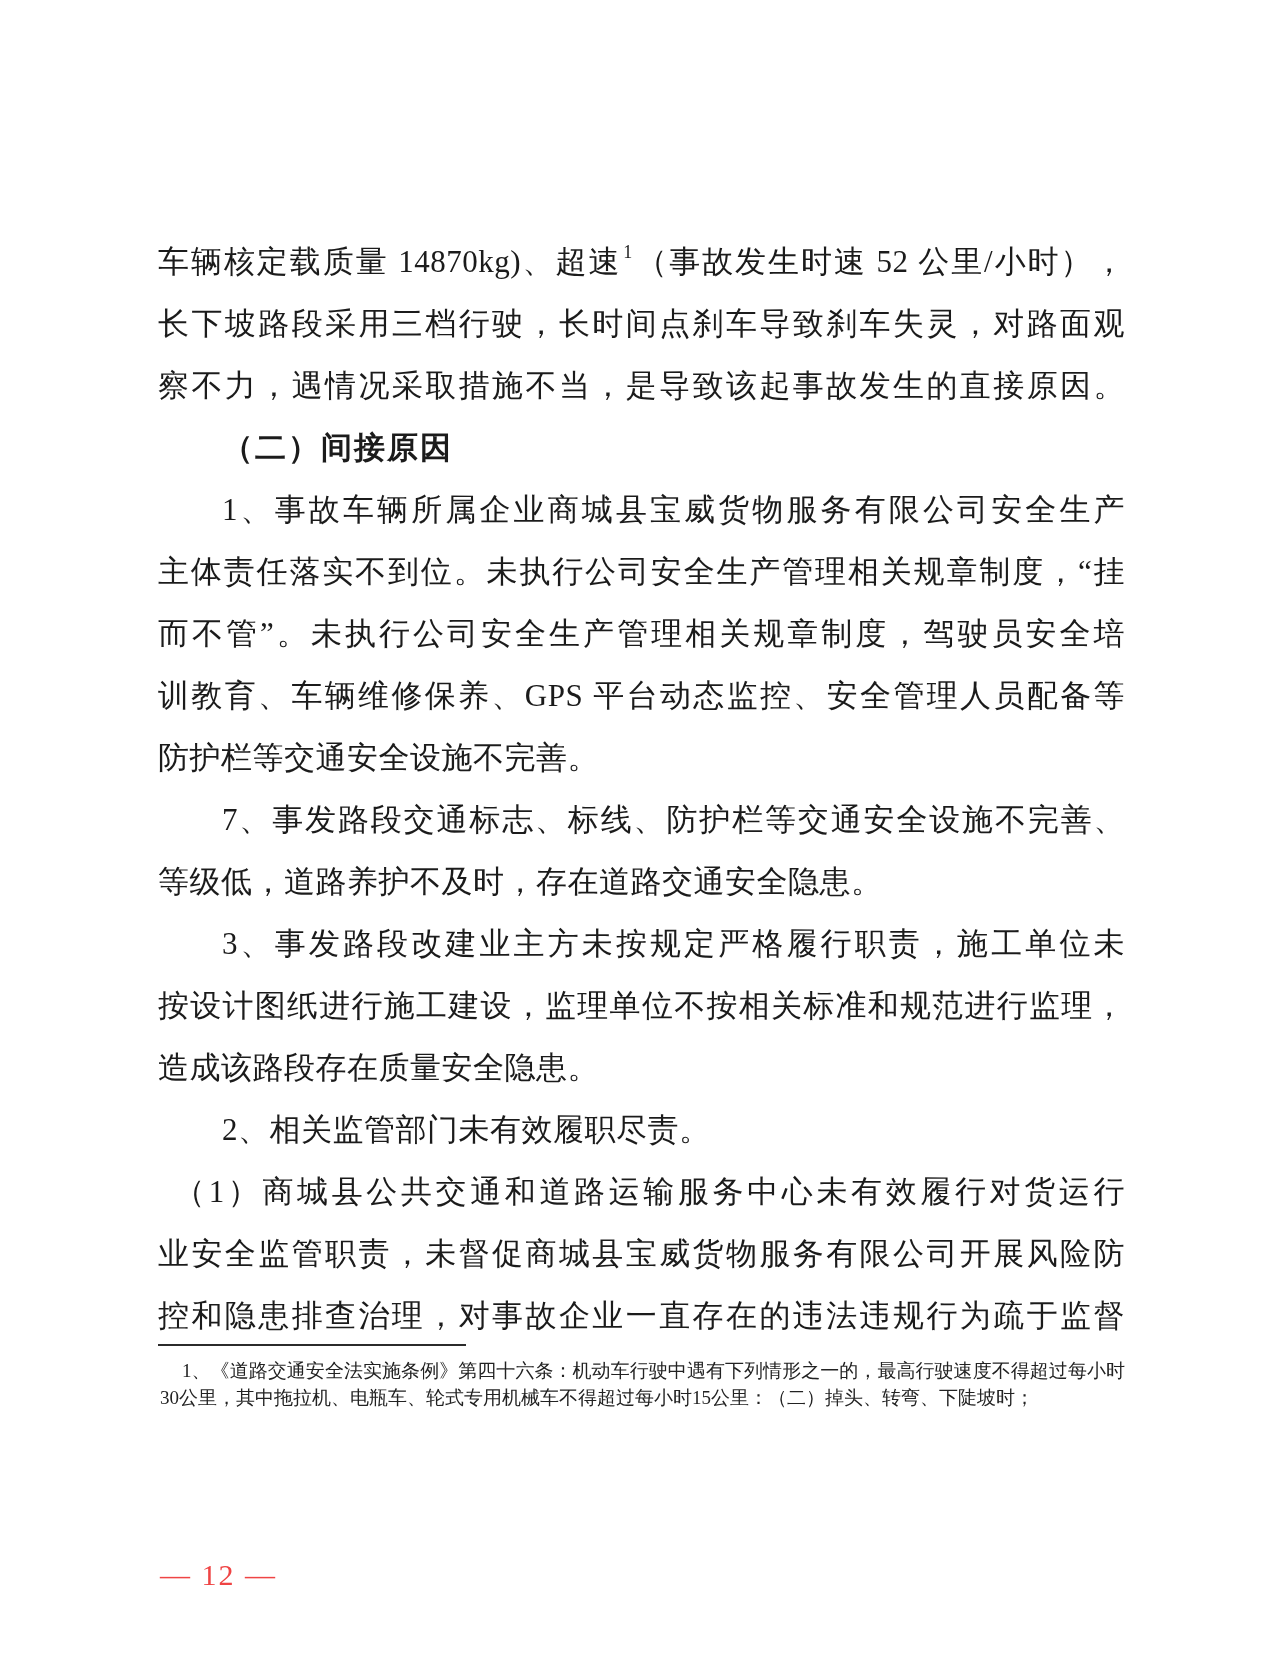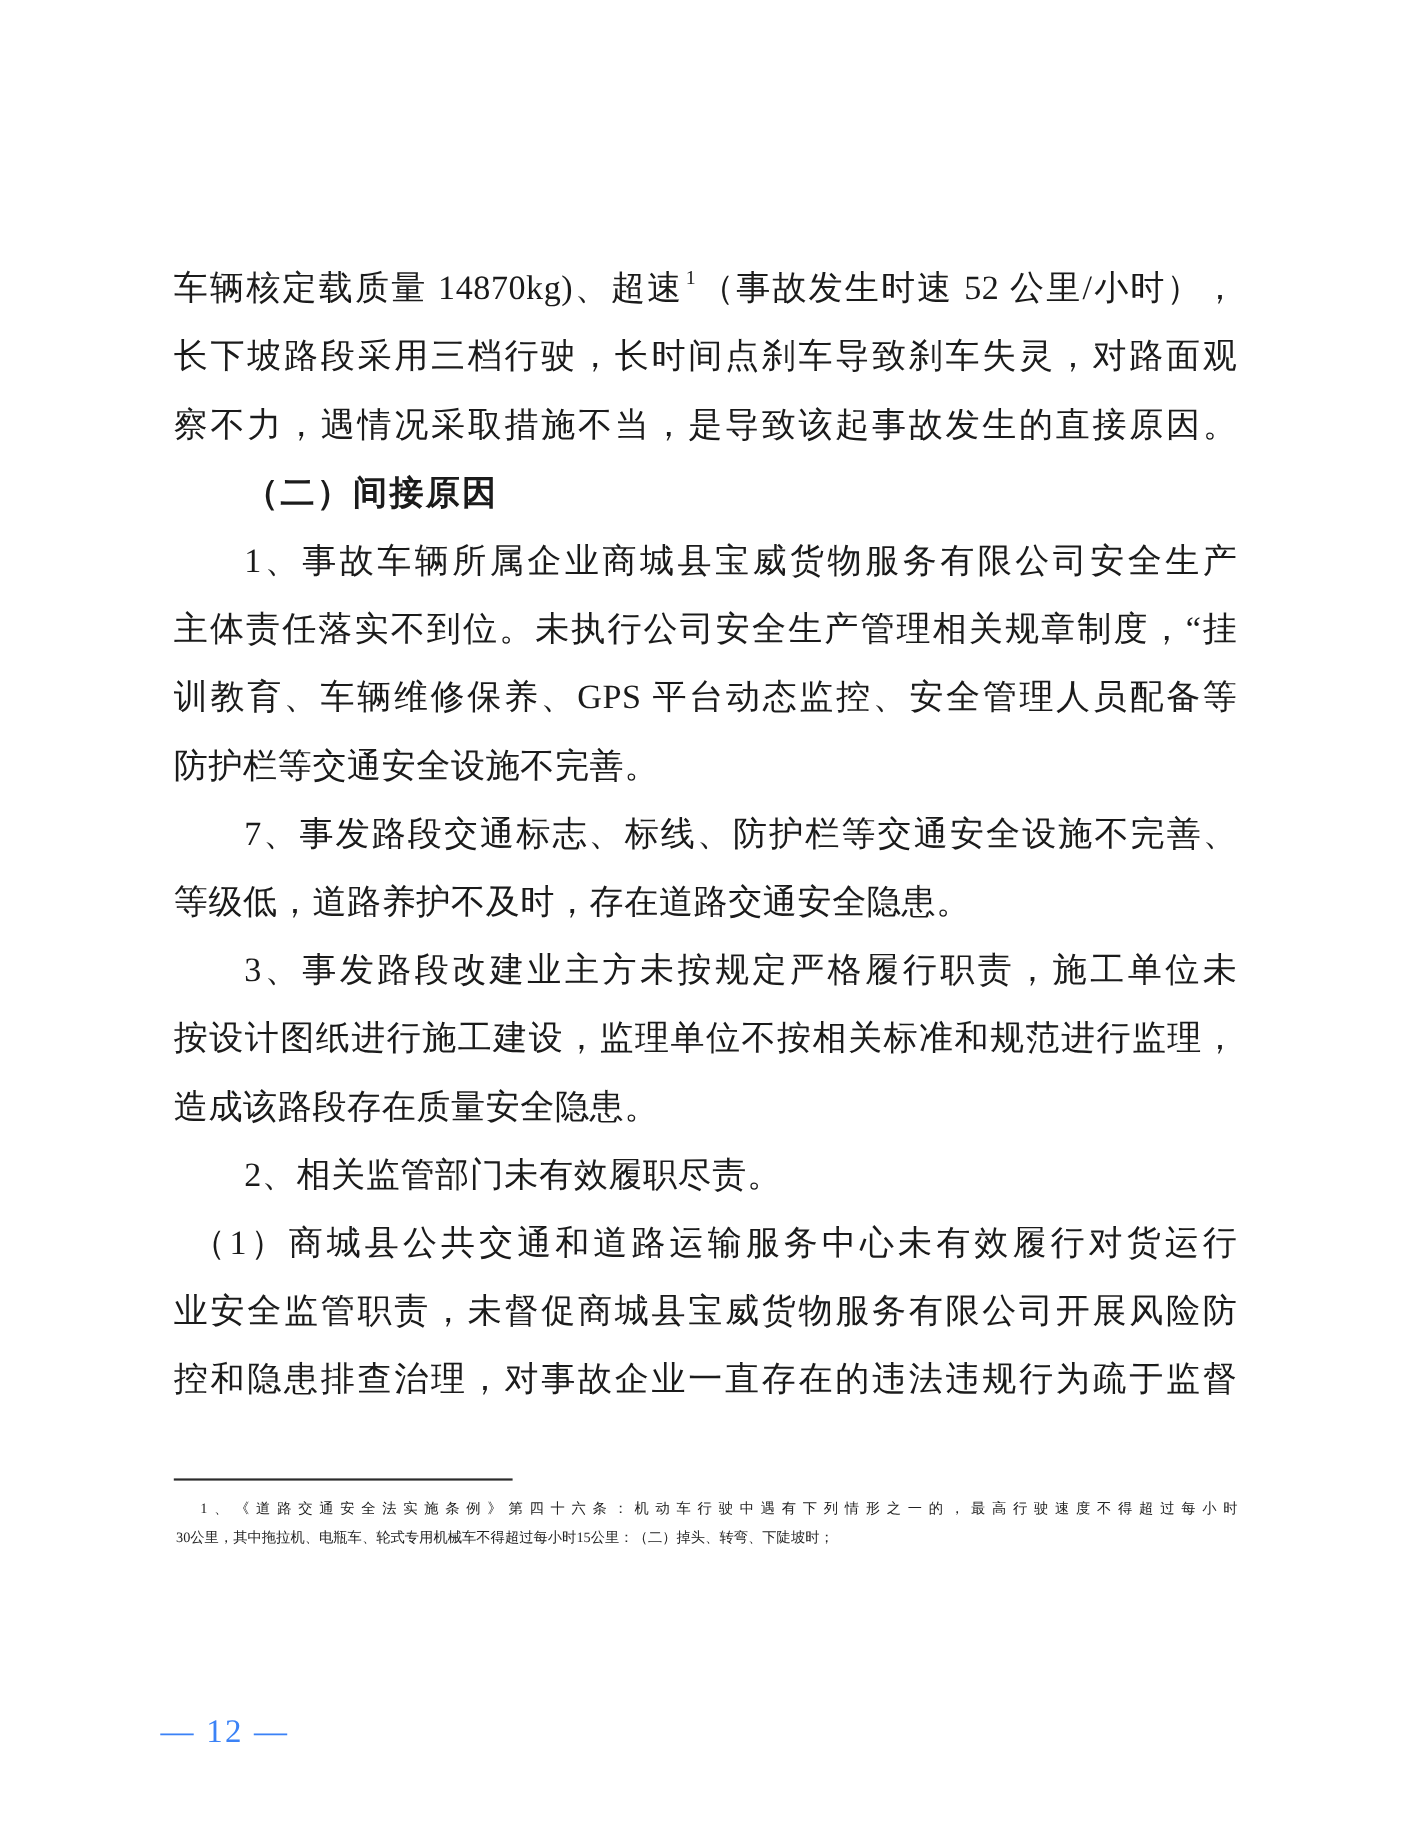--- a/index.html
+++ b/index.html
@@ -67,36 +67,36 @@
     margin: 0;
   }
   .footnote {
     position: absolute;
     left: 160px;
     top: 1331px;
     width: 965px;
     color: #222222;
   }
   .fline {
-    font-size: 13px;
+    font-size: 19px;
     line-height: 27px;
     text-align: justify;
     text-align-last: justify;
     overflow: hidden;
   }
   .fline.first { padding-left: 22px; }
   .fline.end { text-align-last: left; }
   
   .pageno {
     position: absolute;
-    left: 146px;
+    left: 160px;
     top: 1532px;
     font-size: 30px;
     letter-spacing: 2px;
-    color: #3b82f6;
+    color: #ef4444;
   }
 </style>
 </head>
 <body>
 
 <div class="page">
 
   <main class="doc">
 
     <div class="bline"><span>车辆核定载质量 14870kg)、超速</span><sup class="fn-ref">1</sup><span>（事故发生时速 52 公里/小时），</span></div>
@@ -104,20 +104,21 @@
     <div class="bline">长下坡路段采用三档行驶，长时间点刹车导致刹车失灵，对路面观</div>
 
     <div class="bline">察不力，遇情况采取措施不当，是导致该起事故发生的直接原因。</div>
 
     <div class="bline heading ind2">（二）间接原因</div>
 
     <div class="bline ind2">1、事故车辆所属企业商城县宝威货物服务有限公司安全生产</div>
 
     <div class="bline">主体责任落实不到位。未执行公司安全生产管理相关规章制度，“挂</div>
 
+    <div class="bline">而不管”。未执行公司安全生产管理相关规章制度，驾驶员安全培</div>
 
     <div class="bline">训教育、车辆维修保养、GPS 平台动态监控、安全管理人员配备等</div>
 
     <div class="bline end">防护栏等交通安全设施不完善。</div>
 
     <div class="bline ind2">7、事发路段交通标志、标线、防护栏等交通安全设施不完善、</div>
 
     <div class="bline end">等级低，道路养护不及时，存在道路交通安全隐患。</div>
 
     <div class="bline ind2">3、事发路段改建业主方未按规定严格履行职责，施工单位未</div>

